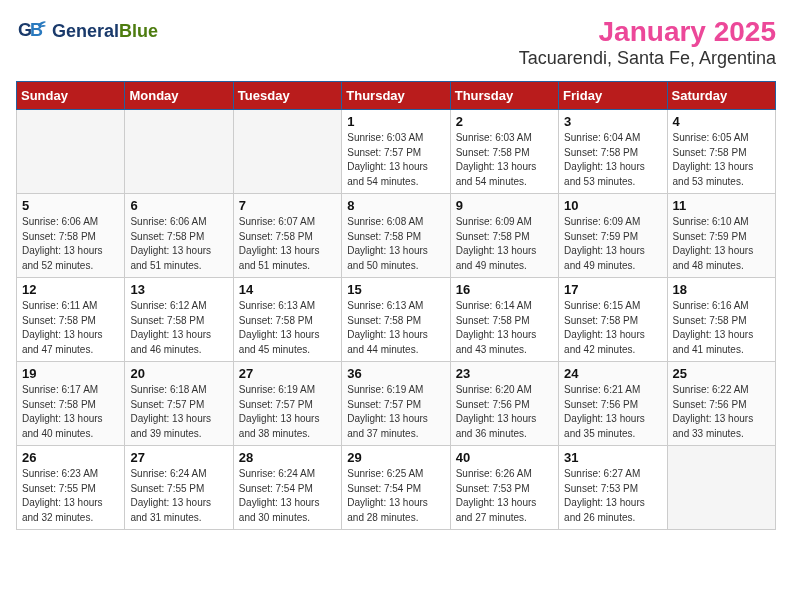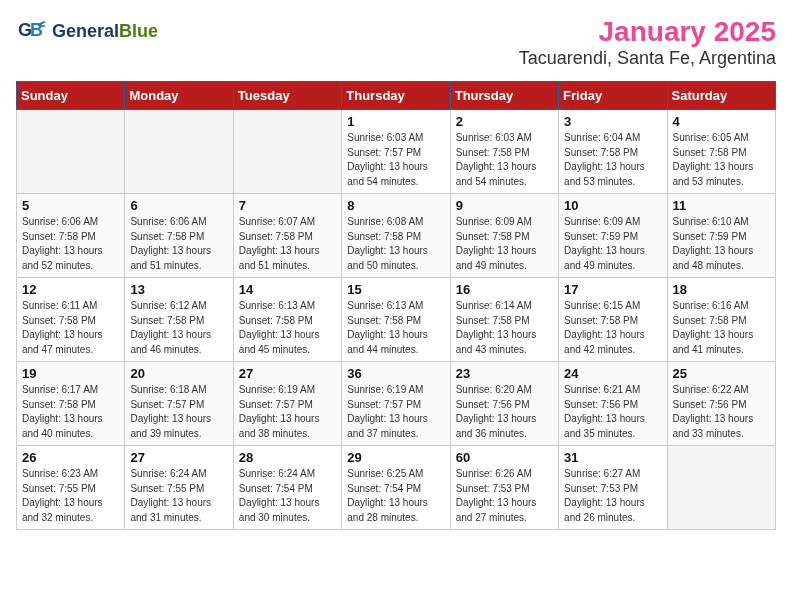--- a/index.html
+++ b/index.html
@@ -234,21 +234,21 @@
         </td>
         <td>
           <div class="day-num">28</div>
           <div class="day-info">Sunrise: 6:24 AM<br>Sunset: 7:54 PM<br>Daylight: 13 hours and 30 minutes.</div>
         </td>
         <td>
           <div class="day-num">29</div>
           <div class="day-info">Sunrise: 6:25 AM<br>Sunset: 7:54 PM<br>Daylight: 13 hours and 28 minutes.</div>
         </td>
         <td>
-          <div class="day-num">60</div>
+          <div class="day-num">40</div>
           <div class="day-info">Sunrise: 6:26 AM<br>Sunset: 7:53 PM<br>Daylight: 13 hours and 27 minutes.</div>
         </td>
         <td>
           <div class="day-num">31</div>
           <div class="day-info">Sunrise: 6:27 AM<br>Sunset: 7:53 PM<br>Daylight: 13 hours and 26 minutes.</div>
         </td>
         <td class="empty"></td>
       </tr>
     </tbody>
 </table>

